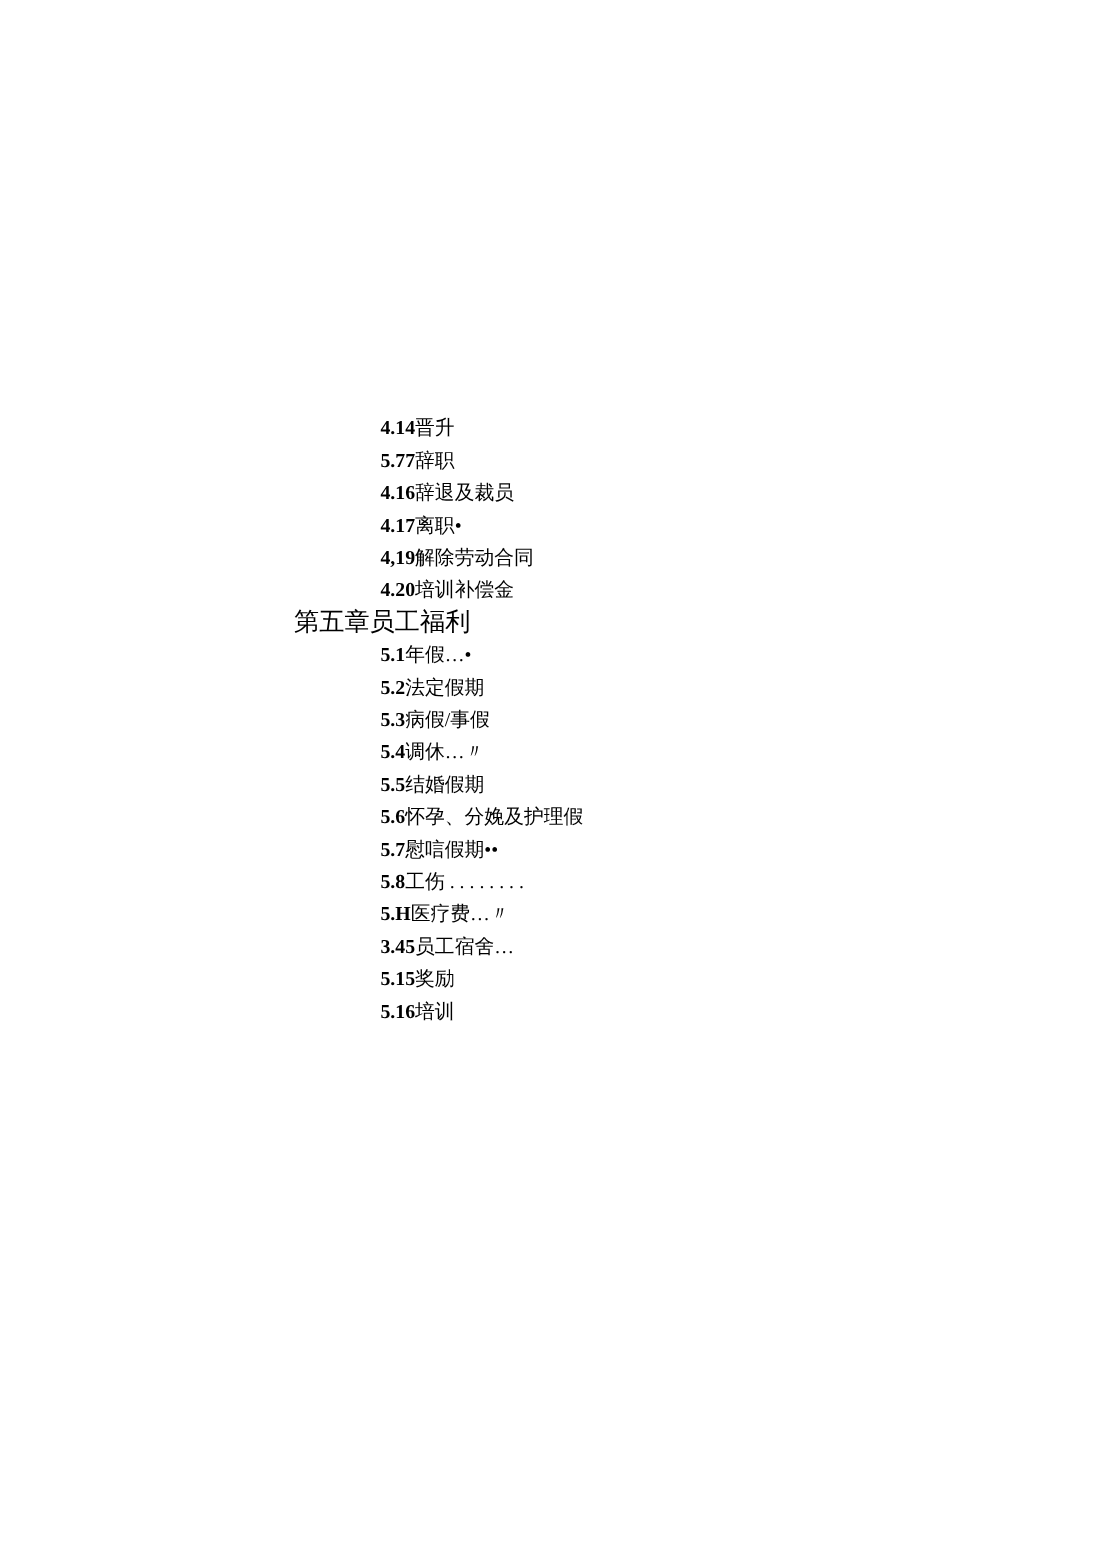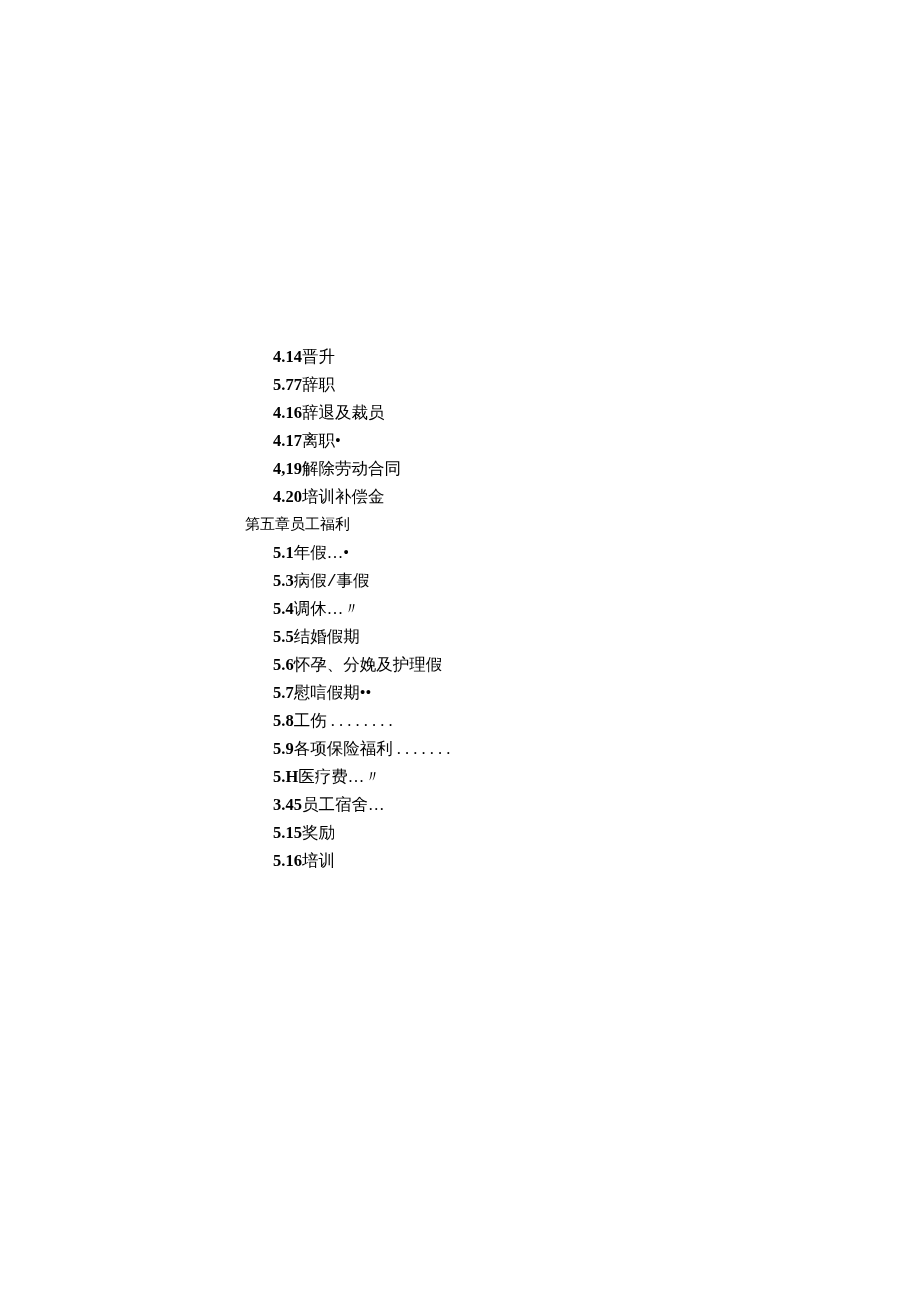--- a/index.html
+++ b/index.html
@@ -20,54 +20,54 @@
       top: 343px;
       left: 245px;
     }
     .toc-item {
       font-size: 16.5px;
       line-height: 27px;
       white-space: nowrap;
       padding-left: 28px;
     }
     .toc-heading {
-      font-size: 15px;
+      font-size: 21px;
       line-height: 27px;
       white-space: nowrap;
       padding-left: 0;
     }
     .num {
       font-weight: bold;
       font-family: "Times New Roman", serif;
+      margin-left: 44px;
     }
     .text {
       font-weight: normal;
-      font-family: Liberation Mono, monospace;
     }
     .trail {
       font-weight: normal;
       font-family: "Times New Roman", serif;
     }
   </style>
 </head>
 <body>
 
 <div class="content">
     <div class="toc-item"><span class="num">4.14</span><span class="text">晋升</span></div>
     <div class="toc-item"><span class="num">5.77</span><span class="text">辞职</span></div>
     <div class="toc-item"><span class="num">4.16</span><span class="text">辞退及裁员</span></div>
     <div class="toc-item"><span class="num">4.17</span><span class="text">离职</span><span class="trail">•</span></div>
     <div class="toc-item"><span class="num">4,19</span><span class="text">解除劳动合同</span></div>
     <div class="toc-item"><span class="num">4.20</span><span class="text">培训补偿金</span></div>
     <div class="toc-heading"><span class="text">第五章员工福利</span></div>
     <div class="toc-item"><span class="num">5.1</span><span class="text">年假</span><span class="trail">…•</span></div>
+    <div class="toc-item"><span class="num">5.2</span><span class="text">法定假期</span></div>
     <div class="toc-item"><span class="num">5.3</span><span class="text">病假/事假</span></div>
     <div class="toc-item"><span class="num">5.4</span><span class="text">调休</span><span class="trail">…〃</span></div>
     <div class="toc-item"><span class="num">5.5</span><span class="text">结婚假期</span></div>
     <div class="toc-item"><span class="num">5.6</span><span class="text">怀孕、分娩及护理假</span></div>
     <div class="toc-item"><span class="num">5.7</span><span class="text">慰唁假期</span><span class="trail">••</span></div>
     <div class="toc-item"><span class="num">5.8</span><span class="text">工伤</span><span class="trail"> . . . . . . . .</span></div>
-    <div class="toc-item"><span class="num">5.9</span><span class="text">各项保险福利</span><span class="trail"> . . . . . . .</span></div>
     <div class="toc-item"><span class="num">5.H</span><span class="text">医疗费</span><span class="trail">…〃</span></div>
     <div class="toc-item"><span class="num">3.45</span><span class="text">员工宿舍</span><span class="trail">…</span></div>
     <div class="toc-item"><span class="num">5.15</span><span class="text">奖励</span></div>
     <div class="toc-item"><span class="num">5.16</span><span class="text">培训</span></div>
   </div>
 
 </body></html>

